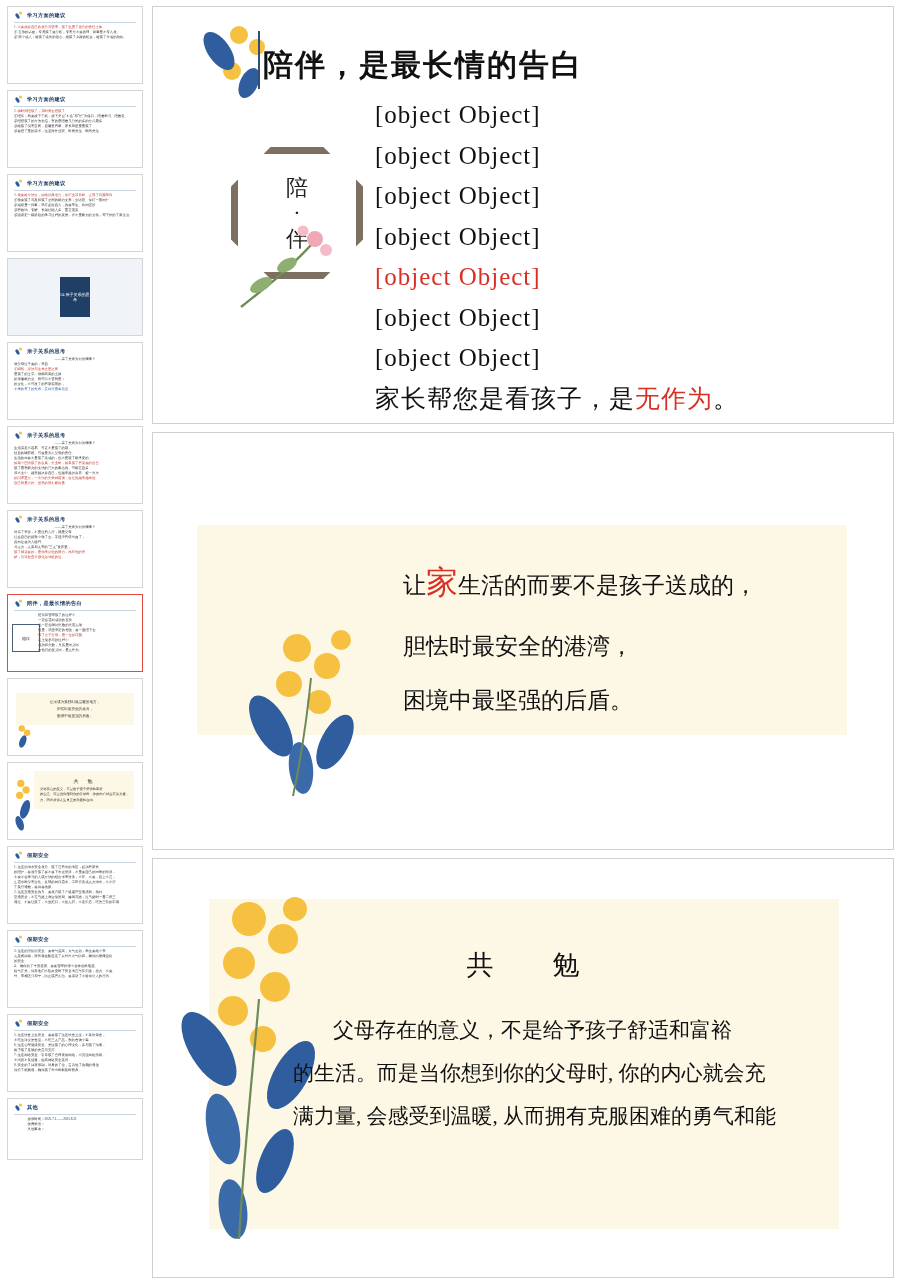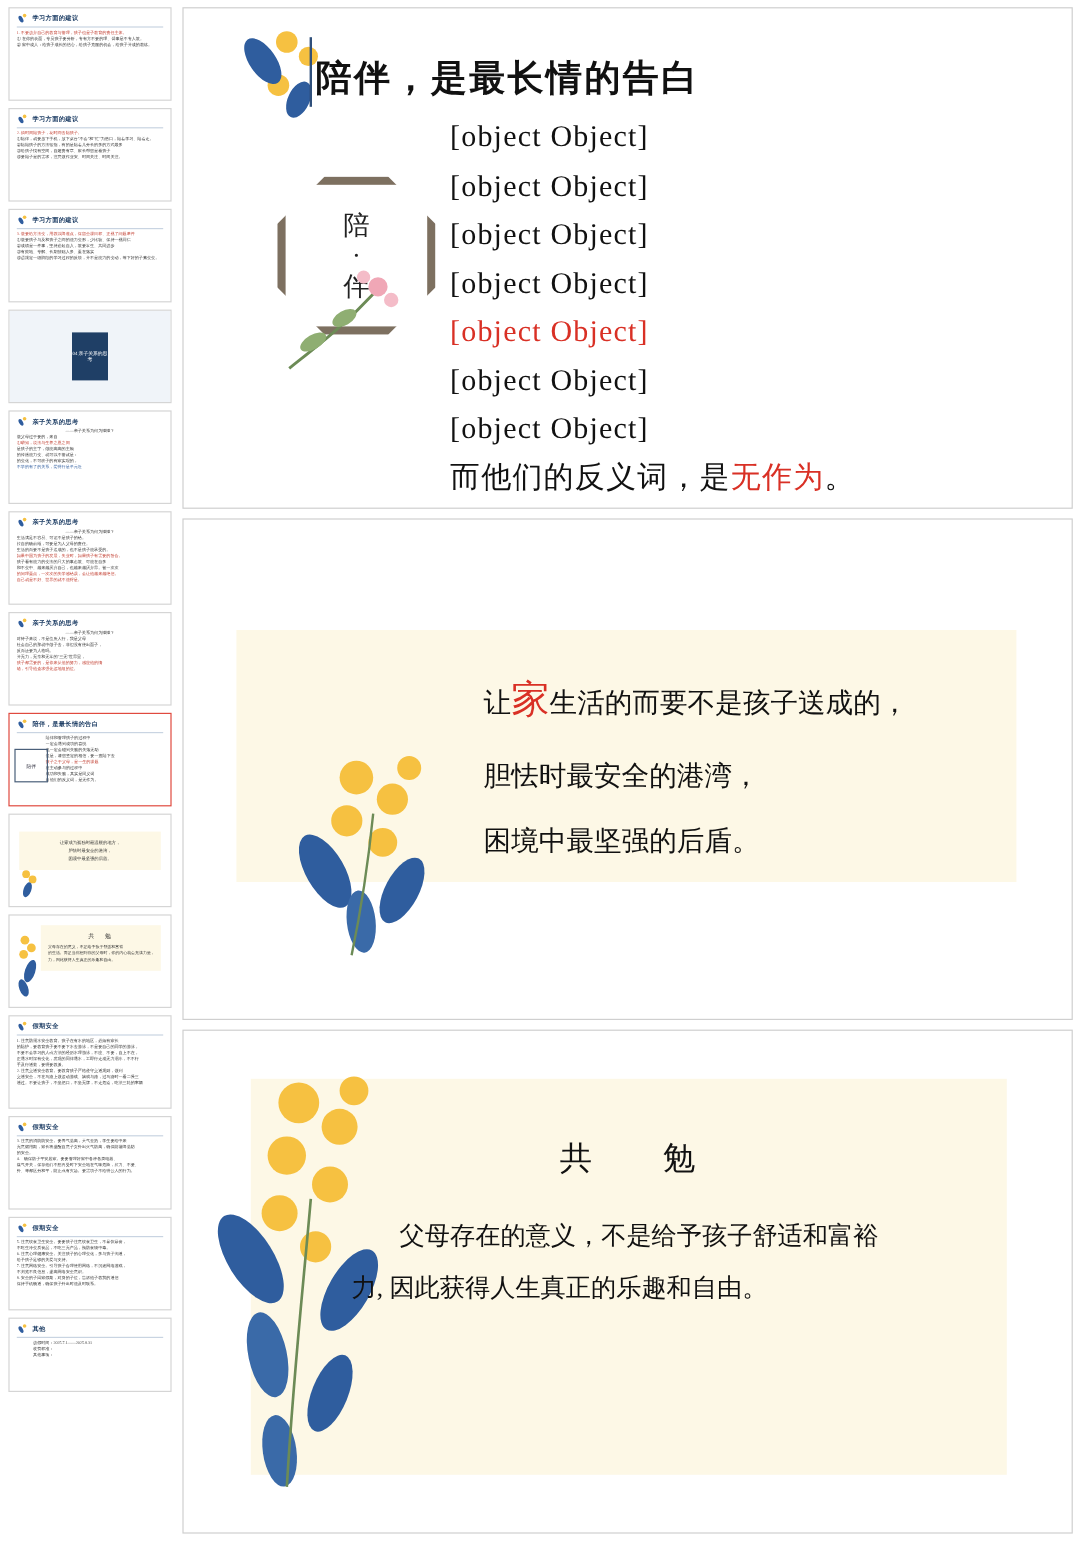--- a/index.html
+++ b/index.html
@@ -341,21 +341,21 @@
 
       <div class="s1-body">
         <div>[object Object]</div>
         <div>[object Object]</div>
         <div>[object Object]</div>
         <div>[object Object]</div>
         <div class="red">[object Object]</div>
         <div>[object Object]</div>
         <div>[object Object]</div>
         <div>
-          <span>而他们的反义词，是</span><span class="red">无作为</span><span>。</span>
+          <span>家长帮您是看孩子，是</span><span class="red">无作为</span><span>。</span>
         </div>
       </div>
     </div>
 
     <div class="slide slide2">
       <div class="s2-card"></div>
       <svg class="deco" style="left:78px;top:185px;width:190px;height:190px;" viewBox="0 0 190 190">
         <circle cx="66" cy="30" r="14" fill="#f6c141"></circle>
         <circle cx="96" cy="48" r="13" fill="#f6c141"></circle>
         <circle cx="58" cy="66" r="13" fill="#f6c141"></circle>
@@ -388,18 +388,19 @@
         <ellipse cx="46" cy="170" rx="19" ry="42" fill="#2f5d9e" transform="rotate(-32 46 170)"></ellipse>
         <ellipse cx="128" cy="196" rx="17" ry="38" fill="#2f5d9e" transform="rotate(30 128 196)"></ellipse>
         <ellipse cx="60" cy="250" rx="16" ry="36" fill="#3a6aa8" transform="rotate(-12 60 250)"></ellipse>
         <ellipse cx="112" cy="282" rx="15" ry="34" fill="#2f5d9e" transform="rotate(22 112 282)"></ellipse>
         <ellipse cx="70" cy="330" rx="14" ry="30" fill="#3a6aa8" transform="rotate(-8 70 330)"></ellipse>
         <path d="M96 120 C90 190 82 260 76 360" stroke="#6c8b56" stroke-width="2.2" fill="none"></path>
       </svg>
       <div class="s3-title">共　勉</div>
       <div class="s3-text">
         <div><span class="ind"></span><span>父母存在的意义，不是给予孩子舒适和富裕</span></div>
-        <div>力, 因此获得人生真正的乐趣和自由。</div>
+        <div>的生活。而是当你想到你的父母时, 你的内心就会充</div>
+        <div>满力量, 会感受到温暖, 从而拥有克服困难的勇气和能</div>
       </div>
     </div>
 
   </div>
 </div>
 
 </body></html>

